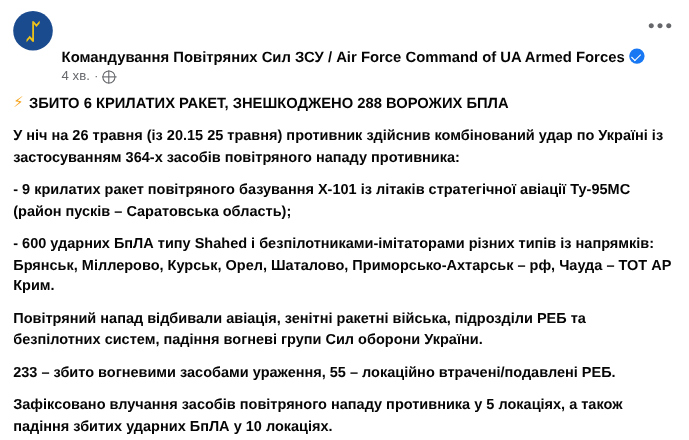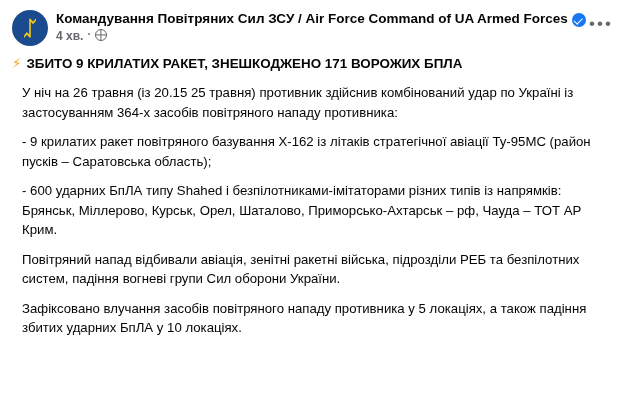--- a/index.html
+++ b/index.html
@@ -43,22 +43,23 @@
     font-weight: bold;
     font-family: "DejaVu Sans", sans-serif;
   }
   .header-text {
     flex: 1 1 auto;
     min-width: 0;
     padding-top: 1px;
   }
   .page-name-row {
     display: flex;
-    align-items: flex-end;
+    align-items: flex-start;
     line-height: 16px;
+    margin-top: 33px;
   }
   .page-name {
     font-size: 13.5px;
     font-weight: bold;
     color: #050505;
     white-space: nowrap;
     overflow: hidden;
     text-overflow: ellipsis;
   }
   .verified {
@@ -76,25 +77,24 @@
     left: 4px;
     top: 3px;
     width: 3.5px;
     height: 6.5px;
     border: solid #ffffff;
     border-width: 0 1.6px 1.6px 0;
     transform: rotate(45deg);
   }
   .meta-row {
     display: flex;
-    align-items: flex-start;
+    align-items: flex-end;
     margin-top: 2px;
     color: #65676b;
     font-size: 12px;
-    font-weight: bold;
   }
   .meta-dot {
     margin: 0 4px;
     font-size: 11px;
     line-height: 11px;
   }
   .globe-icon {
     display: inline-block;
     width: 12px;
     height: 12px;
@@ -150,21 +150,22 @@
     display: flex;
     align-items: flex-start;
   }
   .title-line .emoji {
     flex: 0 0 auto;
     margin-right: 5px;
     font-family: "DejaVu Sans", sans-serif;
     color: #f5a623;
   }
   .para {
-    margin: 0 0 10px 10px;
+    margin: 0 0 10px 0;
+    font-weight: bold;
   }
   .para .emoji {
     color: #f5a623;
     font-family: "DejaVu Sans", sans-serif;
     margin-right: 3px;
   }
   .last {
     margin-bottom: 0;
   }
 </style>
@@ -187,39 +188,42 @@
         <span class="meta-dot">·</span>
         <span class="globe-icon"></span>
       </div>
     </div>
     <div class="menu-dots">•••</div>
   </div>
 
   <div class="post-body">
     <div class="title-line">
       <span class="emoji">⚡</span>
-      <span>ЗБИТО 9 КРИЛАТИХ РАКЕТ, ЗНЕШКОДЖЕНО 171 ВОРОЖИХ БПЛА</span>
+      <span>ЗБИТО 6 КРИЛАТИХ РАКЕТ, ЗНЕШКОДЖЕНО 288 ВОРОЖИХ БПЛА</span>
     </div>
 
     <p class="para">
       <span>У ніч на 26 травня (із 20.15 25 травня) противник здійснив комбінований удар по Україні із застосуванням 364-х засобів повітряного нападу противника:</span>
     </p>
 
     <p class="para">
-      <span>- 9 крилатих ракет повітряного базування Х-162 із літаків стратегічної авіації Ту-95МС (район пусків – Саратовська область);</span>
+      <span>- 9 крилатих ракет повітряного базування Х-101 із літаків стратегічної авіації Ту-95МС (район пусків – Саратовська область);</span>
     </p>
 
     <p class="para">
       <span>- 600 ударних БпЛА типу Shahed і безпілотниками-імітаторами різних типів із напрямків: Брянськ, Міллерово, Курськ, Орел, Шаталово, Приморсько-Ахтарськ – рф, Чауда – ТОТ АР Крим.</span>
     </p>
 
     <p class="para">
       <span>Повітряний напад відбивали авіація, зенітні ракетні війська, підрозділи РЕБ та безпілотних систем, падіння вогневі групи Сил оборони України.</span>
     </p>
 
 
+    <p class="para">
+      <span>233 – збито вогневими засобами ураження, 55 – локаційно втрачені/подавлені РЕБ.</span>
+    </p>
 
     <p class="para last">
       <span>Зафіксовано влучання засобів повітряного нападу противника у 5 локаціях, а також падіння збитих ударних БпЛА у 10 локаціях.</span>
     </p>
   </div>
 
 </div>
 
 </body></html>

